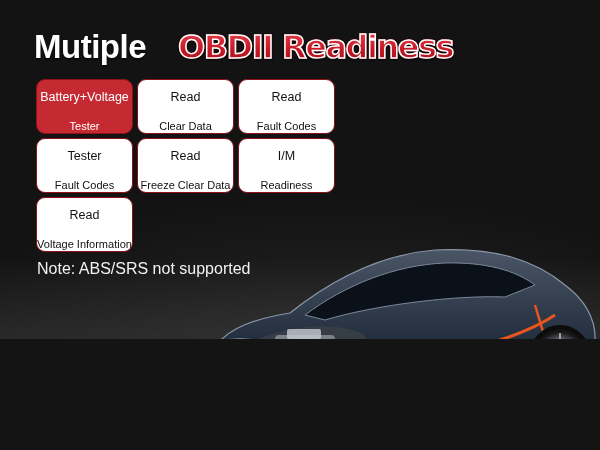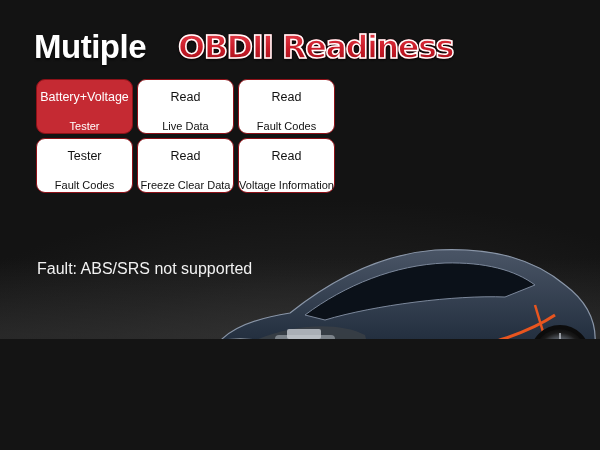--- a/index.html
+++ b/index.html
@@ -64,41 +64,45 @@
     <span class="w2">OBDII Readiness</span>
   </div>
 
   <div class="grid">
     <div class="tile active">
       <span class="l1">Battery+Voltage</span>
       <span class="l2">Tester</span>
     </div>
     <div class="tile">
       <span class="l1">Read</span>
-      <span class="l2">Live Data</span>
+      <span class="l2">Clear Data</span>
     </div>
     <div class="tile">
       <span class="l1">Read</span>
       <span class="l2">Fault Codes</span>
     </div>
     <div class="tile">
       <span class="l1">Tester</span>
       <span class="l2">Fault Codes</span>
     </div>
     <div class="tile">
       <span class="l1">Read</span>
       <span class="l2">Freeze Clear Data</span>
     </div>
     <div class="tile">
+      <span class="l1">I/M</span>
+      <span class="l2">Readiness</span>
+    </div>
+    <div class="tile">
       <span class="l1">Read</span>
       <span class="l2">Voltage Information</span>
     </div>
   </div>
 
-  <div class="note">Fault: ABS/SRS not supported</div>
+  <div class="note">Note: ABS/SRS not supported</div>
 
   <svg class="car" viewBox="0 0 395 225">
     <defs>
       <linearGradient id="body" x1="0" y1="0" x2="0" y2="1">
         <stop offset="0" stop-color="#4a5566"></stop>
         <stop offset="0.5" stop-color="#243040"></stop>
         <stop offset="1" stop-color="#10161e"></stop>
       </linearGradient>
       <radialGradient id="wheel" cx="0.5" cy="0.5" r="0.5">
         <stop offset="0" stop-color="#9aa0a8"></stop>

